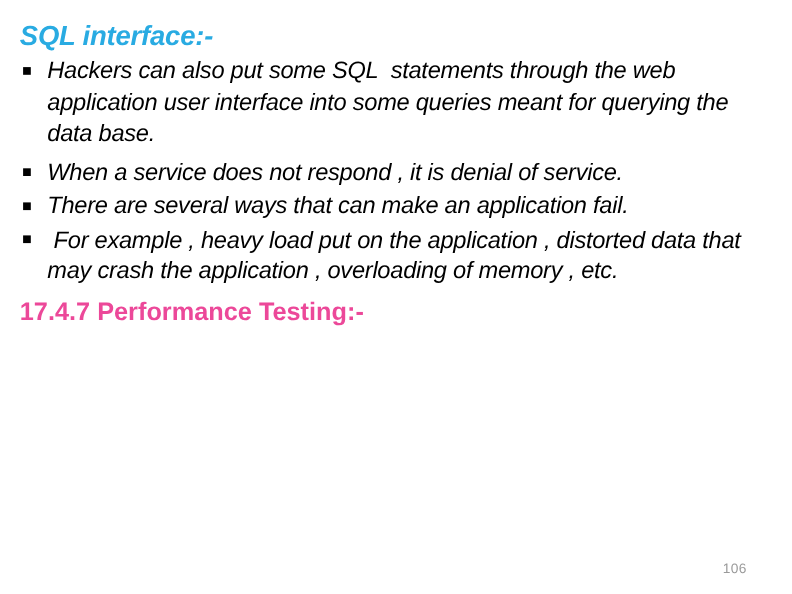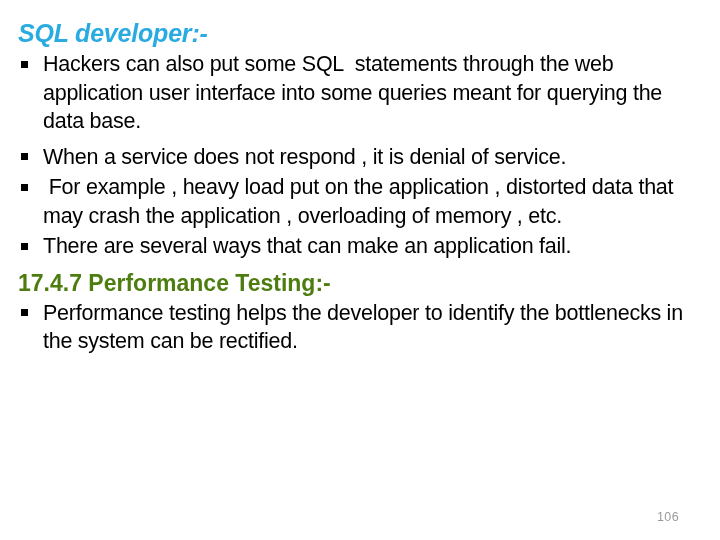--- a/index.html
+++ b/index.html
@@ -35,21 +35,21 @@
     white-space: nowrap;
   }
   .heading-2 {
     margin-top: 14px;
   }
   .heading-plain {
     font-weight: bold;
     font-style: normal;
     font-size: 23px;
     line-height: 30px;
-    color: #4d7c0f;
+    color: #ec4899;
     margin: 7px 0 1px 0;
     white-space: nowrap;
   }
 
   
   .bullets {
     list-style: none;
     margin: 0;
     padding: 0;
   }
@@ -78,20 +78,21 @@
     width: 7px;
     height: 7px;
     background: #000000;
     vertical-align: middle;
     position: relative;
     top: -1px;
   }
   .bullet-text {
     display: block;
     white-space: pre-wrap;
+    font-style: italic;
   }
   .group-gap {
     height: 5px;
   }
 
   
   .page-number {
     position: absolute;
     right: 41px;
     bottom: 16px;
@@ -99,49 +100,43 @@
     color: #9a9a9a;
     letter-spacing: 0.4px;
   }
 </style>
 </head>
 <body>
 
 <div class="slide">
   <div class="content">
 
-    <h2 class="heading">SQL developer:-</h2>
+    <h2 class="heading">SQL interface:-</h2>
     <ul class="bullets">
       <li class="bullet-item">
         <span class="marker"></span>
         <span class="bullet-text">Hackers can also put some SQL  statements through the web application user interface into some queries meant for querying the data base.</span>
       </li>
     </ul>
 
     <div class="group-gap"></div>
 
     <ul class="bullets">
       <li class="bullet-item">
         <span class="marker"></span>
         <span class="bullet-text">When a service does not respond , it is denial of service.</span>
       </li>
       <li class="bullet-item">
         <span class="marker"></span>
-        <span class="bullet-text"> For example , heavy load put on the application , distorted data that may crash the application , overloading of memory , etc.</span>
+        <span class="bullet-text">There are several ways that can make an application fail.</span>
       </li>
       <li class="bullet-item">
         <span class="marker"></span>
-        <span class="bullet-text">There are several ways that can make an application fail.</span>
+        <span class="bullet-text"> For example , heavy load put on the application , distorted data that may crash the application , overloading of memory , etc.</span>
       </li>
     </ul>
 
     <h2 class="heading-plain">17.4.7  Performance Testing:-</h2>
-    <ul class="bullets">
-      <li class="bullet-item">
-        <span class="marker"></span>
-        <span class="bullet-text">Performance testing helps the developer to identify the bottlenecks in the system can be rectified.</span>
-      </li>
-    </ul>
 
   </div>
 
   <div class="page-number">106</div>
 </div>
 
 </body></html>

